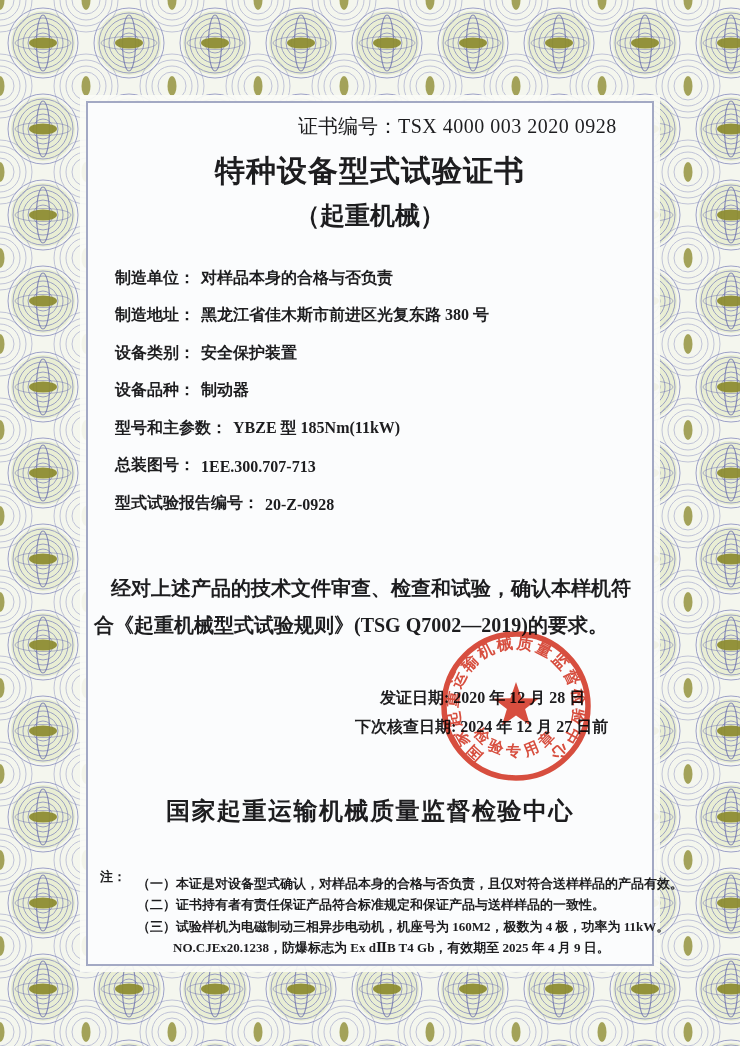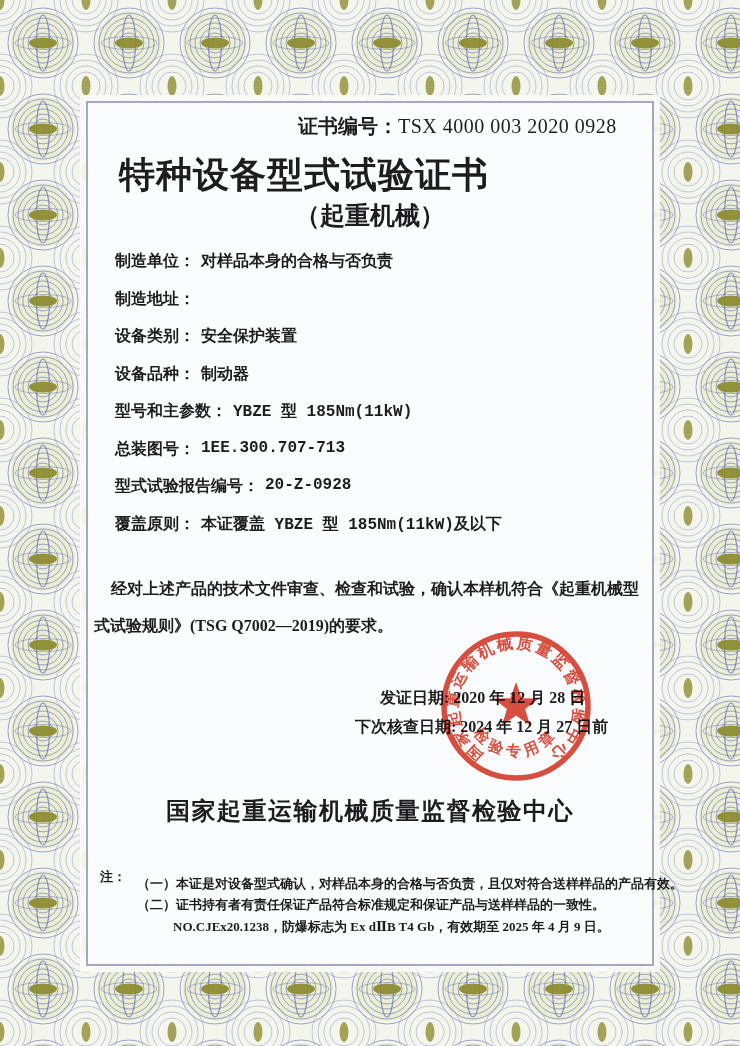--- a/index.html
+++ b/index.html
@@ -10,30 +10,30 @@
     color:#1d1d1f;
   }
   .border-svg{position:absolute;left:0;top:0;width:740px;height:1046px;display:block;}
   .panel{
     position:absolute;left:86px;top:101px;width:564px;height:861px;
     background:#fbfcfd;border:2px solid #a3a9c4;
     box-shadow:0 0 0 6px rgba(250,251,246,.92);
   }
   .abs{position:absolute;white-space:nowrap;}
   .certno{left:210px;top:10px;font-size:20px;}
-  .certno .lbl{font-weight:700;margin-top:12px;}
+  .certno .lbl{font-weight:400;margin-top:12px;}
   .certno .num{font-family:"Liberation Serif",serif;letter-spacing:.5px;margin-top:26px;}
-  .title{left:0;top:48px;width:100%;text-align:left;font-size:36px;font-weight:700;letter-spacing:1px;padding-left:31px;}
+  .title{left:0;top:48px;width:100%;text-align:center;font-size:30px;font-weight:700;letter-spacing:1px;}
   .subtitle{left:0;top:96px;width:100%;text-align:center;font-size:25px;font-weight:700;}
   .fields{position:absolute;left:27px;top:148px;font-size:16px;font-weight:600;}
-  .row{height:37.5px;display:flex;align-items:flex-start;font-family:Liberation Mono, monospace;}
+  .row{height:37.5px;display:flex;align-items:flex-end;}
   .row .val{margin-left:6px;}
   .statement{
     position:absolute;left:6px;top:467px;width:548px;
-    font-size:16px;font-weight:600;line-height:37px;
+    font-size:20px;font-weight:600;line-height:37px;
     text-indent:17px;white-space:normal;
   }
   .date-line{font-size:16px;font-weight:600;line-height:20px;}
   .d1{left:292px;top:585px;}
   .d2{left:267px;top:614px;}
   .issuer{left:0;top:692px;width:100%;text-align:center;font-size:24px;font-weight:700;letter-spacing:1.5px;}
   .notes{position:absolute;left:12px;top:763px;width:540px;font-size:13px;font-weight:600;}
   .notes .n-label{position:absolute;left:0;top:2px;}
   .notes .n-items{margin-left:37px;margin-top:8px;}
   .notes .n-item{line-height:20.3px;margin-bottom:1px;white-space:nowrap;}
@@ -101,20 +101,21 @@
     <div class="abs title">特种设备型式试验证书</div>
     <div class="abs subtitle">（起重机械）</div>
 
     <div class="fields">
       <div class="row">
         <span class="lbl">制造单位：</span>
           <span class="val">对样品本身的合格与否负责</span>
       </div>
       <div class="row">
         <span class="lbl">制造地址：</span>
+          <span class="val">黑龙江省佳木斯市前进区光复东路 380 号</span>
       </div>
       <div class="row">
         <span class="lbl">设备类别：</span>
           <span class="val">安全保护装置</span>
       </div>
       <div class="row">
         <span class="lbl">设备品种：</span>
           <span class="val">制动器</span>
       </div>
       <div class="row">
@@ -122,38 +123,35 @@
           <span class="val">YBZE 型 185Nm(11kW)</span>
       </div>
       <div class="row">
         <span class="lbl">总装图号：</span>
           <span class="val">1EE.300.707-713</span>
       </div>
       <div class="row">
         <span class="lbl">型式试验报告编号：</span>
           <span class="val">20-Z-0928</span>
       </div>
-      <div class="row">
-        <span class="lbl">覆盖原则：</span>
-          <span class="val">本证覆盖 YBZE 型 185Nm(11kW)及以下</span>
-      </div>
     </div>
 
     <div class="statement">经对上述产品的技术文件审查、检查和试验，确认本样机符合《起重机械型式试验规则》(TSG Q7002—2019)的要求。</div>
 
     <div class="abs date-line d1">发证日期: 2020 年 12 月 28 日</div>
     <div class="abs date-line d2">下次核查日期: 2024 年 12 月 27 日前</div>
 
     <div class="abs issuer">国家起重运输机械质量监督检验中心</div>
 
     <div class="notes">
       <span class="n-label">注：</span>
       <div class="n-items">
         <div class="n-item">（一）本证是对设备型式确认，对样品本身的合格与否负责，且仅对符合送样样品的产品有效。</div>
         <div class="n-item">（二）证书持有者有责任保证产品符合标准规定和保证产品与送样样品的一致性。</div>
+        <div class="n-item">（三）试验样机为电磁制动三相异步电动机，机座号为 160M2，极数为 4 极，功率为 11kW。</div>
         <div class="n-item cont">NO.CJEx20.1238，防爆标志为 Ex dⅡB T4 Gb，有效期至 2025 年 4 月 9 日。</div>
       </div>
     </div>
 
     <svg class="seal" viewBox="-85 -85 170 170" xmlns="http://www.w3.org/2000/svg">
       <defs>
         <path id="arcTop" d="M -30 50 A 58 58 0 1 1 30 50" fill="none"></path>
         <path id="arcBottom" d="M -44 24 A 50 50 0 0 0 44 24" fill="none"></path>
       </defs>
       <circle r="72" fill="none" stroke-width="5.5" stroke="#d8402e"></circle>

